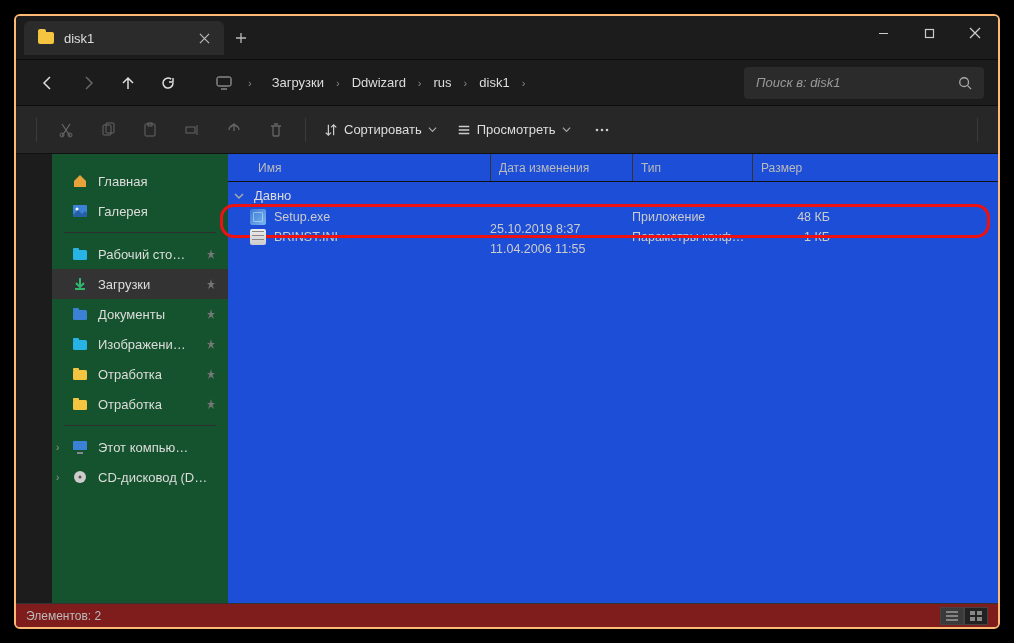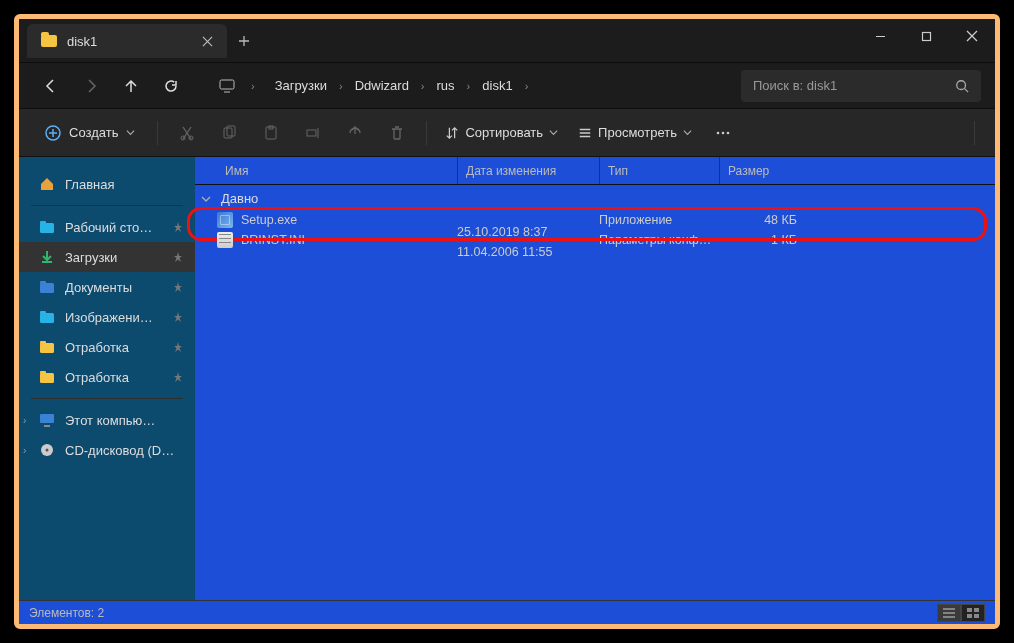--- a/index.html
+++ b/index.html
@@ -1,45 +1,45 @@
 <!DOCTYPE html>
 <html><head>
 <meta charset="utf-8">
 <style>
   * { box-sizing: border-box; margin: 0; padding: 0; -webkit-font-smoothing: antialiased; }
   body { background: #000; font-family: "Segoe UI", Arial, sans-serif; font-size: 13px; color: #ddd; }
   .frame { position: relative; width: 1014px; height: 643px; background: #000; }
-  .window { position: absolute; inset: 14px; border: 5px solid #fdba74; border-radius: 6px; overflow: hidden; background: #1c1c1c; display:flex; flex-direction:column;}
+  .window { position: absolute; inset: 14px; border: 2px solid #fdba74; border-radius: 6px; overflow: hidden; background: #1c1c1c; display:flex; flex-direction:column;}
   
   .titlebar { display:flex; align-items:flex-start; height:44px; background:#1c1c1c; border-bottom:1px solid #0d0d0d;}
   .tab { display:flex; align-items:center; gap:10px; padding:0 14px; height:34px; margin:5px 0 0 8px; background:#2b2b2b; min-width:200px; border-radius:6px 6px 0 0; position:relative;}
   .tab .close { margin-left:auto; color:#bbb;}
   .newtab { width:34px; height:34px; margin-top:5px; display:flex; align-items:center; justify-content:center; color:#bbb;}
   .winctrl { margin-left:auto; display:flex; }
   .winctrl .btn { width:46px; height:34px; display:flex; align-items:center; justify-content:center; color:#ccc;}
   
   .navbar { height:46px; background:#1c1c1c; display:flex; align-items:center; padding:0 14px; gap:4px; border-bottom:1px solid #0d0d0d;}
   .navbtn { width:36px; height:32px; display:flex; align-items:center; justify-content:center; color:#bbb; border-radius:4px;}
   .navbtn.dis { color:#666; }
   .breadcrumb { display:flex; align-items:center; gap:2px; margin-left:6px;}
   .crumb { padding:4px 8px; color:#ddd; border-radius:3px;}
   .chev { color:#888; padding:0 2px; font-size:11px;}
   .search { margin-left:auto; width:240px; height:32px; background:#2b2b2b; border-radius:4px; display:flex; align-items:center; padding:0 12px; color:#999;}
-  .search span.lbl { flex:1;}
+  .search span.lbl { flex:1;font-style:italic;}
   
   .toolbar { height:48px; background:#272727; display:flex; align-items:center; gap:4px; padding:0 14px; border-bottom:1px solid #111;}
   .create-btn { display:flex; align-items:center; gap:8px; height:32px; padding:0 12px; background:transparent; color:#ddd;}
   .tool { width:38px; height:32px; display:flex; align-items:center; justify-content:center; color:#999;}
   .tool.dis { color:#555;}
   .sep { width:1px; height:24px; background:#3a3a3a; margin:0 6px;}
   .tbtn { display:flex; align-items:center; gap:6px; padding:0 8px; height:32px; color:#ddd;}
   .spacer { flex:1;}
   
   .body { flex:1; display:flex; min-height:0;}
-  .sidebar { width:176px; background:#0c4a6e; overflow:hidden; display:flex; flex-direction:column;}
+  .sidebar { width:176px; background:#14532d; overflow:hidden; display:flex; flex-direction:column;margin-left:36px;}
   .sidebar .sitem { display:flex; align-items:center; gap:10px; height:30px; padding:0 12px 0 20px; color:#ddd; position:relative;}
   .sidebar .sitem.active { background:#333;}
   .sidebar .sitem .pin { margin-left:auto; color:#777; font-size:11px;}
   .sidebar .sitem .exp { position:absolute; left:4px; color:#999; font-size:10px;}
   .ssep { height:1px; background:#2e2e2e; margin:6px 12px;}
   .sidebar .pad-top { height:12px;}
   
   .content { flex:1; background:#1d4ed8; display:flex; flex-direction:column;}
   .colheader { height:28px; display:flex; align-items:center; border-bottom:1px solid #111; padding-left:22px;}
   .colheader .col { color:#bbb; font-size:12px;}
@@ -52,21 +52,21 @@
   .group { display:flex; align-items:center; gap:10px; padding:6px 6px 4px 6px; color:#ddd;}
   .rows { position: relative;}
   .row { display:flex; align-items:center; height:20px; padding-left:22px;}
   .row .cell { color:#ccc; font-size:12.5px;}
   .cell.name { width:240px; display:flex; align-items:center; gap:8px;}
   .cell.date { width:142px;margin-top:24px;}
   .cell.type { width:120px;}
   .cell.size { width:78px; text-align:right;}
   .hl-ring { position:absolute; border:3px solid #e11; border-radius:14px; pointer-events:none;}
   
-  .statusbar { height:24px; background:#1d4ed8; border-top:1px solid #333; display:flex; align-items:center; padding:0 10px; color:#bbb; font-size:12px;}
+  .statusbar { height:24px; background:#7f1d1d; border-top:1px solid #333; display:flex; align-items:center; padding:0 10px; color:#bbb; font-size:12px;}
   .statusbar .views { margin-left:auto; display:flex; gap:0;}
   .statusbar .vbtn { width:24px; height:18px; display:flex; align-items:center; justify-content:center; border:1px solid #444; background:#222;}
   .statusbar .vbtn.active { background:#3a3a3a;}
   svg { display:block;}
   .ficon { width:16px; height:16px; display:inline-block;}
   .ic-exe { background:linear-gradient(135deg,#3a76d6,#79b8ef); border-radius:2px; position:relative;}
   .ic-exe::after{ content:""; position:absolute; inset:3px 3px 3px 3px; border:1px solid #fff6; border-radius:1px;}
   .ic-ini { background:linear-gradient(180deg,#eee,#ccc); border-radius:2px; position:relative;}
   .ic-ini::before{ content:""; position:absolute; top:2px; bottom:2px; left:2px; right:2px; background:repeating-linear-gradient(180deg,#888 0 1px, transparent 1px 4px);}
   .ic-folder { width:16px; height:12px; background:#f5c542; border-radius:2px; position:relative;}
@@ -155,30 +155,20 @@
     <div class="search">
       <span class="lbl">Поиск в: disk1</span>
       <svg width="14" height="14" viewBox="0 0 16 16">
             <circle cx="7" cy="7" r="5" stroke="#aaa" fill="none" stroke-width="1.5"></circle>
             <path d="M11 11 L15 15" stroke="#aaa" stroke-width="1.5"></path>
           </svg>
     </div>
   </div>
 
   <div class="toolbar">
-    <div class="create-btn">
-      <svg width="16" height="16" viewBox="0 0 16 16">
-            <circle cx="8" cy="8" r="7" stroke="#5ab0f7" fill="none" stroke-width="1.5"></circle>
-            <path d="M8 4 V12 M4 8 H12" stroke="#5ab0f7" stroke-width="1.5"></path>
-          </svg>
-      <span>Создать</span>
-      <svg width="9" height="9" viewBox="0 0 10 10">
-            <path d="M1 3 L5 7 L9 3" stroke="#aaa" fill="none" stroke-width="1.3"></path>
-          </svg>
-    </div>
     <div class="sep"></div>
     <div class="tool dis">
           <svg width="16" height="16" viewBox="0 0 16 16">
             <path d="M4 2 L12 14 M12 2 L4 14" stroke="#666" stroke-width="1.3"></path>
             <circle cx="4" cy="13" r="2" stroke="#666" fill="none"></circle>
             <circle cx="12" cy="13" r="2" stroke="#666" fill="none"></circle>
           </svg>
         </div>
     <div class="tool dis">
           <svg width="16" height="16" viewBox="0 0 16 16">
@@ -239,20 +229,28 @@
   </div>
 
   <div class="body">
     <div class="sidebar">
       <div class="pad-top"></div>
       <div class="sitem">
         <svg class="icon16" viewBox="0 0 16 16">
               <path d="M2 8 L8 2 L14 8 V14 H2 Z" fill="#e9a13b"></path>
             </svg>
         <span>Главная</span>
+      </div>
+      <div class="sitem">
+        <svg class="icon16" viewBox="0 0 16 16">
+              <rect x="1" y="2" width="14" height="12" rx="1" fill="#3b82d6"></rect>
+              <circle cx="5" cy="6" r="1.5" fill="#fff"></circle>
+              <path d="M1 12 L6 7 L10 11 L13 8 L15 10 V14 H1 Z" fill="#2560a6"></path>
+            </svg>
+        <span>Галерея</span>
       </div>
       <div class="ssep"></div>
       <div id="pinned">
             <div class="sitem">
               <svg class="icon16" viewBox="0 0 16 16">
                 <rect x="1" y="4" width="14" height="10" rx="1.5" fill="#27b3e6"></rect>
                 <rect x="1" y="2" width="6" height="3" rx="1" fill="#27b3e6"></rect>
               </svg>
               <span>Рабочий сто…</span>
               <span class="pin">

